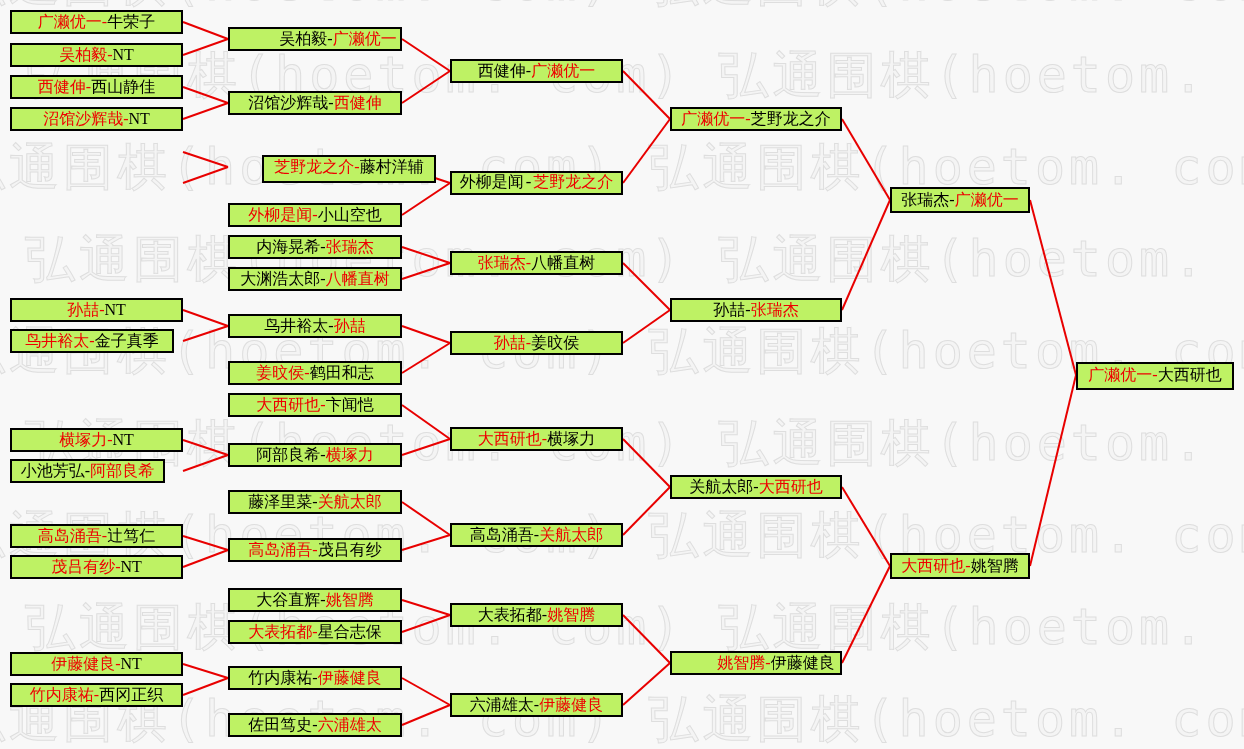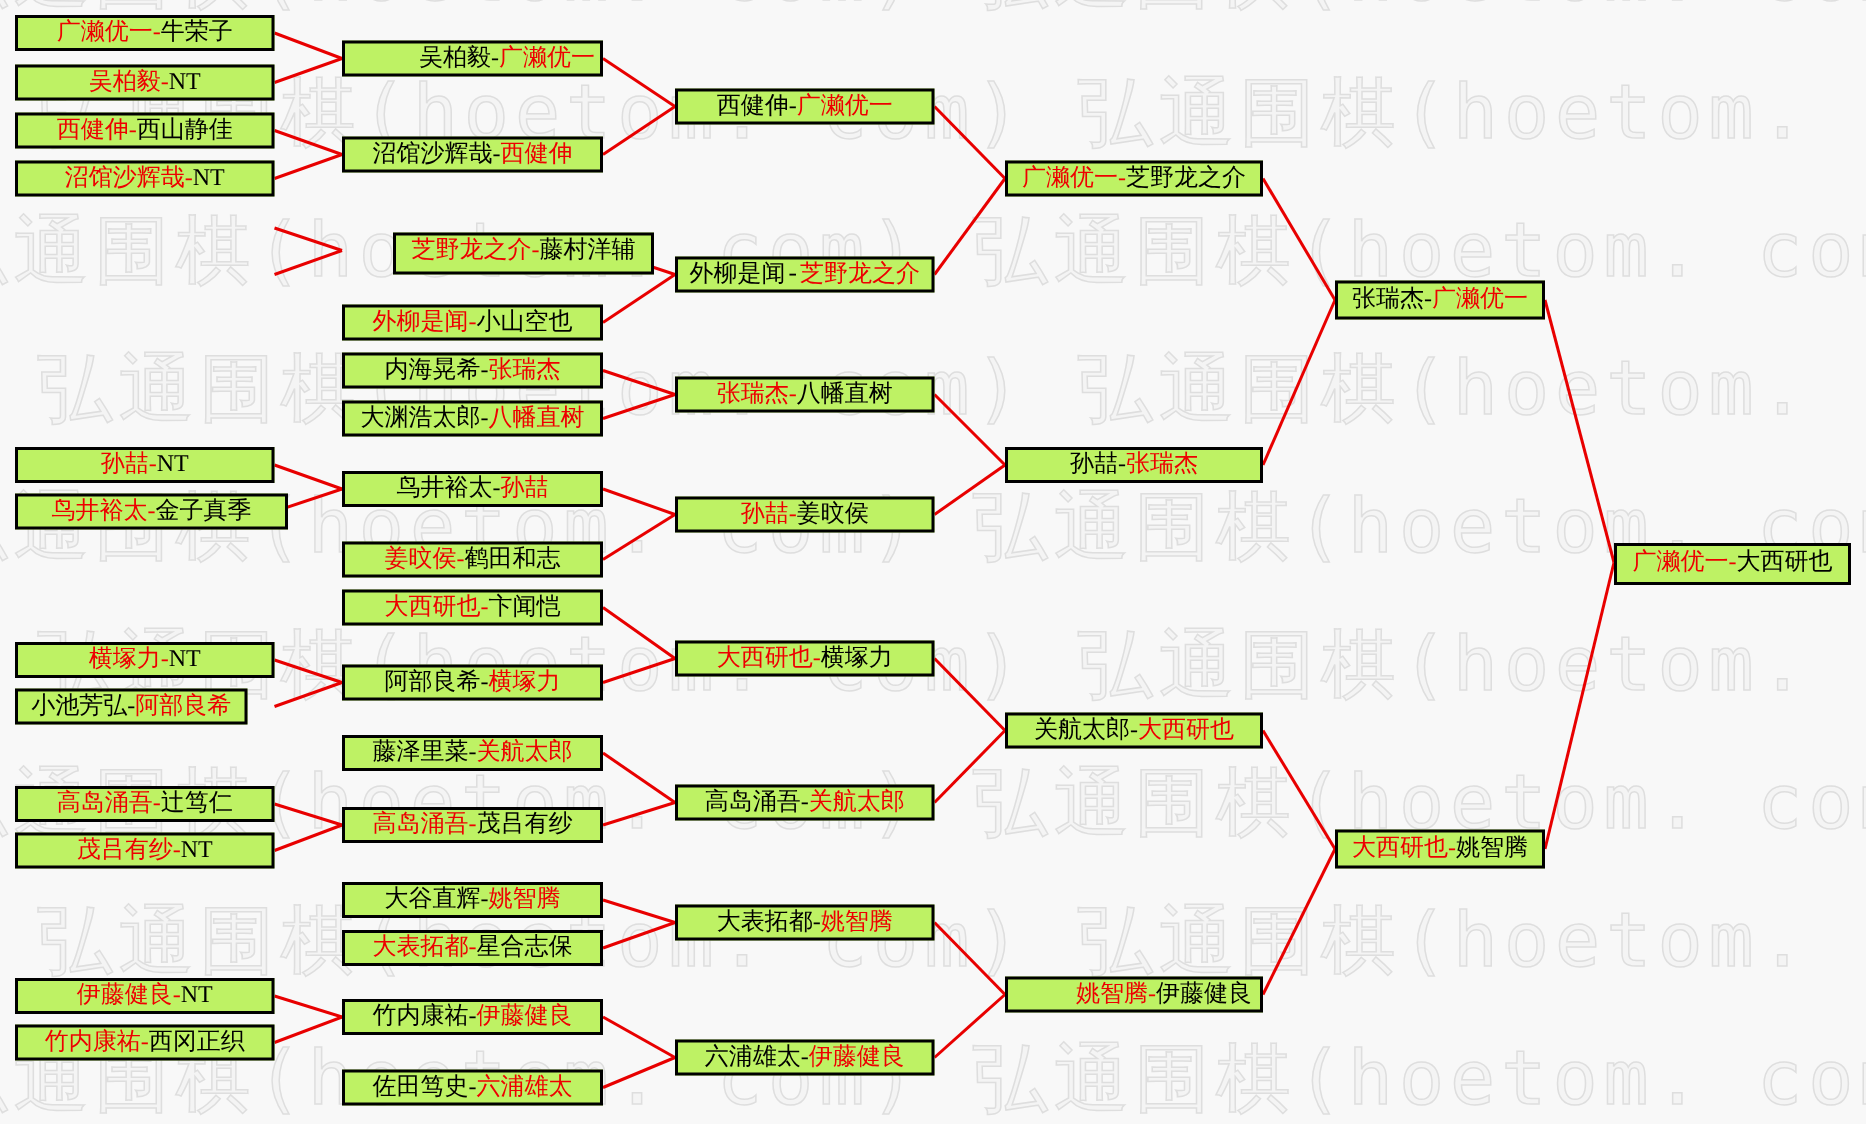--- a/index.html
+++ b/index.html
@@ -111,21 +111,21 @@
       <line x1="842" y1="663" x2="890" y2="566"></line>
       <line x1="1030" y1="200" x2="1076" y2="375"></line>
       <line x1="1030" y1="566" x2="1076" y2="375"></line>
     </svg>
   <div id="boxes">
       <div class="match" style="left: 10px; top: 10px; width: 173px; height: 24px; line-height: 20px;"><span class="win">广濑优一</span><span class="win">-</span><span class="lose">牛荣子</span></div>
       <div class="match" style="left: 10px; top: 43px; width: 173px; height: 24px; line-height: 20px;"><span class="win">吴柏毅</span><span class="win">-</span><span class="lose">NT</span></div>
       <div class="match" style="left: 10px; top: 75px; width: 173px; height: 24px; line-height: 20px;"><span class="win">西健伸</span><span class="win">-</span><span class="lose">西山静佳</span></div>
       <div class="match" style="left: 10px; top: 107px; width: 173px; height: 24px; line-height: 20px;"><span class="win">沼馆沙辉哉</span><span class="win">-</span><span class="lose">NT</span></div>
       <div class="match" style="left: 10px; top: 298px; width: 173px; height: 24px; line-height: 20px;"><span class="win">孙喆</span><span class="win">-</span><span class="lose">NT</span></div>
-      <div class="match" style="left: 10px; top: 329px; width: 182px; height: 24px; line-height: 20px;"><span class="win">鸟井裕太</span><span class="win">-</span><span class="lose">金子真季</span></div>
+      <div class="match" style="left: 10px; top: 329px; width: 164px; height: 24px; line-height: 20px;"><span class="win">鸟井裕太</span><span class="win">-</span><span class="lose">金子真季</span></div>
       <div class="match" style="left: 10px; top: 428px; width: 173px; height: 24px; line-height: 20px;"><span class="win">横塚力</span><span class="win">-</span><span class="lose">NT</span></div>
       <div class="match" style="left: 10px; top: 459px; width: 155px; height: 24px; line-height: 20px;"><span class="lose">小池芳弘</span><span class="lose">-</span><span class="win">阿部良希</span></div>
       <div class="match" style="left: 10px; top: 524px; width: 173px; height: 24px; line-height: 20px;"><span class="win">高岛涌吾</span><span class="win">-</span><span class="lose">辻笃仁</span></div>
       <div class="match" style="left: 10px; top: 555px; width: 173px; height: 24px; line-height: 20px;"><span class="win">茂吕有纱</span><span class="win">-</span><span class="lose">NT</span></div>
       <div class="match" style="left: 10px; top: 652px; width: 173px; height: 24px; line-height: 20px;"><span class="win">伊藤健良</span><span class="win">-</span><span class="lose">NT</span></div>
       <div class="match" style="left: 10px; top: 683px; width: 173px; height: 24px; line-height: 20px;"><span class="win">竹内康祐</span><span class="win">-</span><span class="lose">西冈正织</span></div>
       <div class="match" style="left: 228px; top: 27px; width: 174px; height: 24px; line-height: 20px; padding-left: 46px;"><span class="lose">吴柏毅</span><span class="lose">-</span><span class="win">广濑优一</span></div>
       <div class="match" style="left: 228px; top: 91px; width: 174px; height: 24px; line-height: 20px;"><span class="lose">沼馆沙辉哉</span><span class="lose">-</span><span class="win">西健伸</span></div>
       <div class="match" style="left: 228px; top: 155px; width: 174px; height: 28px; line-height: 20px; margin-left: 34px;"><span class="win">芝野龙之介</span><span class="win">-</span><span class="lose">藤村洋辅</span></div>
       <div class="match" style="left: 228px; top: 203px; width: 174px; height: 24px; line-height: 20px;"><span class="win">外柳是闻</span><span class="win">-</span><span class="lose">小山空也</span></div>

